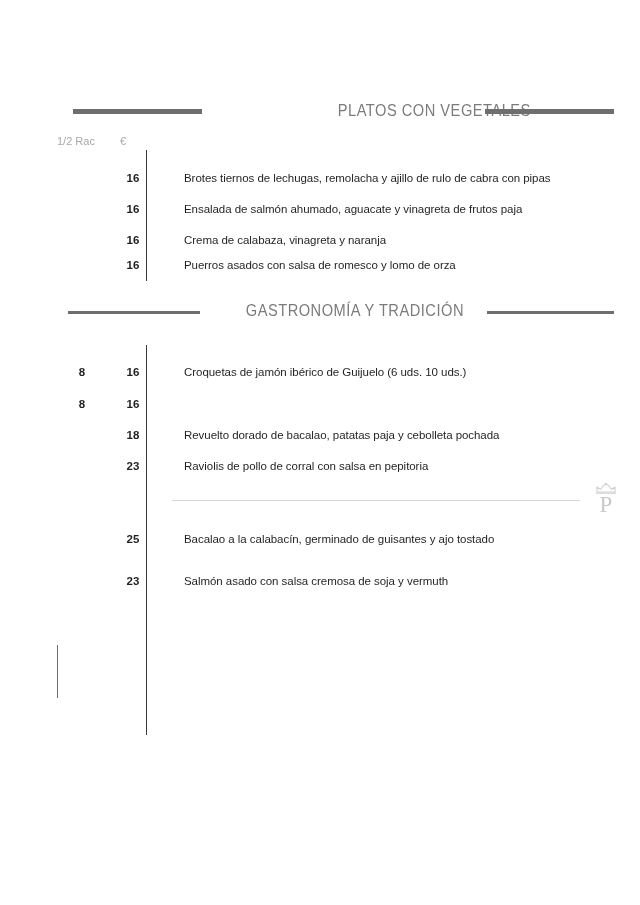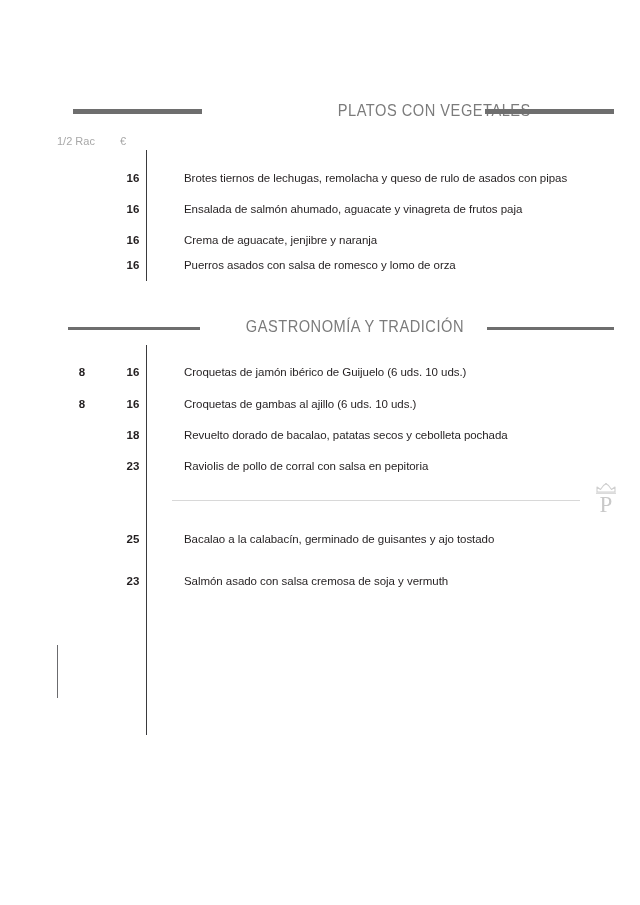--- a/index.html
+++ b/index.html
@@ -48,21 +48,21 @@
     position: absolute; left: 73px; top: 8px; width: 129px; height: 5px;
   }
   #header-vegetales .sh-title {
     position: absolute; left: 322px; top: 0px;
   }
   #header-vegetales .bar-right {
     position: absolute; left: 485px; top: 8px; width: 129px; height: 5px;
   }
 
   
-  #header-gastronomia { top: 319px; height: 24px; text-align: right; }
+  #header-gastronomia { top: 303px; height: 24px; text-align: right; }
   #header-gastronomia .bar-left {
     position: absolute; left: 68px; top: 8px; width: 132px; height: 3px;
   }
   #header-gastronomia .sh-title {
     position: absolute; left: 228px; top: -2px;
     font-size: 17px;
   }
   #header-gastronomia .bar-right {
     position: absolute; left: 487px; top: 8px; width: 127px; height: 3px;
   }
@@ -181,31 +181,31 @@
     <span class="cap-eur">€</span>
   </div>
 
   <div class="vrule" id="rule-vegetales"></div>
   <div class="vrule" id="rule-gastronomia"></div>
   <div class="vrule" id="rule-left-accent"></div>
 
   <div class="menu-row" style="top:172px">
     <span class="price-half"></span>
     <span class="price-full">16</span>
-    <span class="dish-name">Brotes tiernos de lechugas, remolacha y queso de rulo de asados con pipas</span>
+    <span class="dish-name">Brotes tiernos de lechugas, remolacha y ajillo de rulo de cabra con pipas</span>
   </div>
   <div class="menu-row" style="top:203px">
     <span class="price-half"></span>
     <span class="price-full">16</span>
     <span class="dish-name">Ensalada de salmón ahumado, aguacate y vinagreta de frutos paja</span>
   </div>
   <div class="menu-row" style="top:234px">
     <span class="price-half"></span>
     <span class="price-full">16</span>
-    <span class="dish-name">Crema de aguacate, jenjibre y naranja</span>
+    <span class="dish-name">Crema de calabaza, vinagreta y naranja</span>
   </div>
   <div class="menu-row" style="top:259px">
     <span class="price-half"></span>
     <span class="price-full">16</span>
     <span class="dish-name">Puerros asados con salsa de romesco y lomo de orza</span>
   </div>
 
   <div class="section-header" id="header-gastronomia">
     <span class="bar bar-left"></span>
     <span class="sh-title">GASTRONOMÍA Y TRADICIÓN</span>
@@ -213,26 +213,25 @@
   </div>
 
   <div class="menu-row" style="top:366px">
     <span class="price-half">8</span>
     <span class="price-full">16</span>
     <span class="dish-name">Croquetas de jamón ibérico de Guijuelo (6 uds. 10 uds.)</span>
   </div>
   <div class="menu-row" style="top:398px">
     <span class="price-half">8</span>
     <span class="price-full">16</span>
-    <span class="dish-name">Croquetas de gambas al ajillo (6 uds. 10 uds.)</span>
   </div>
   <div class="menu-row" style="top:429px">
     <span class="price-half"></span>
     <span class="price-full">18</span>
-    <span class="dish-name">Revuelto dorado de bacalao, patatas secos y cebolleta pochada</span>
+    <span class="dish-name">Revuelto dorado de bacalao, patatas paja y cebolleta pochada</span>
   </div>
   <div class="menu-row" style="top:460px">
     <span class="price-half"></span>
     <span class="price-full">23</span>
     <span class="dish-name">Raviolis de pollo de corral con salsa en pepitoria</span>
   </div>
 
   <div id="divider-line"></div>
 
   <div id="watermark-logo">

